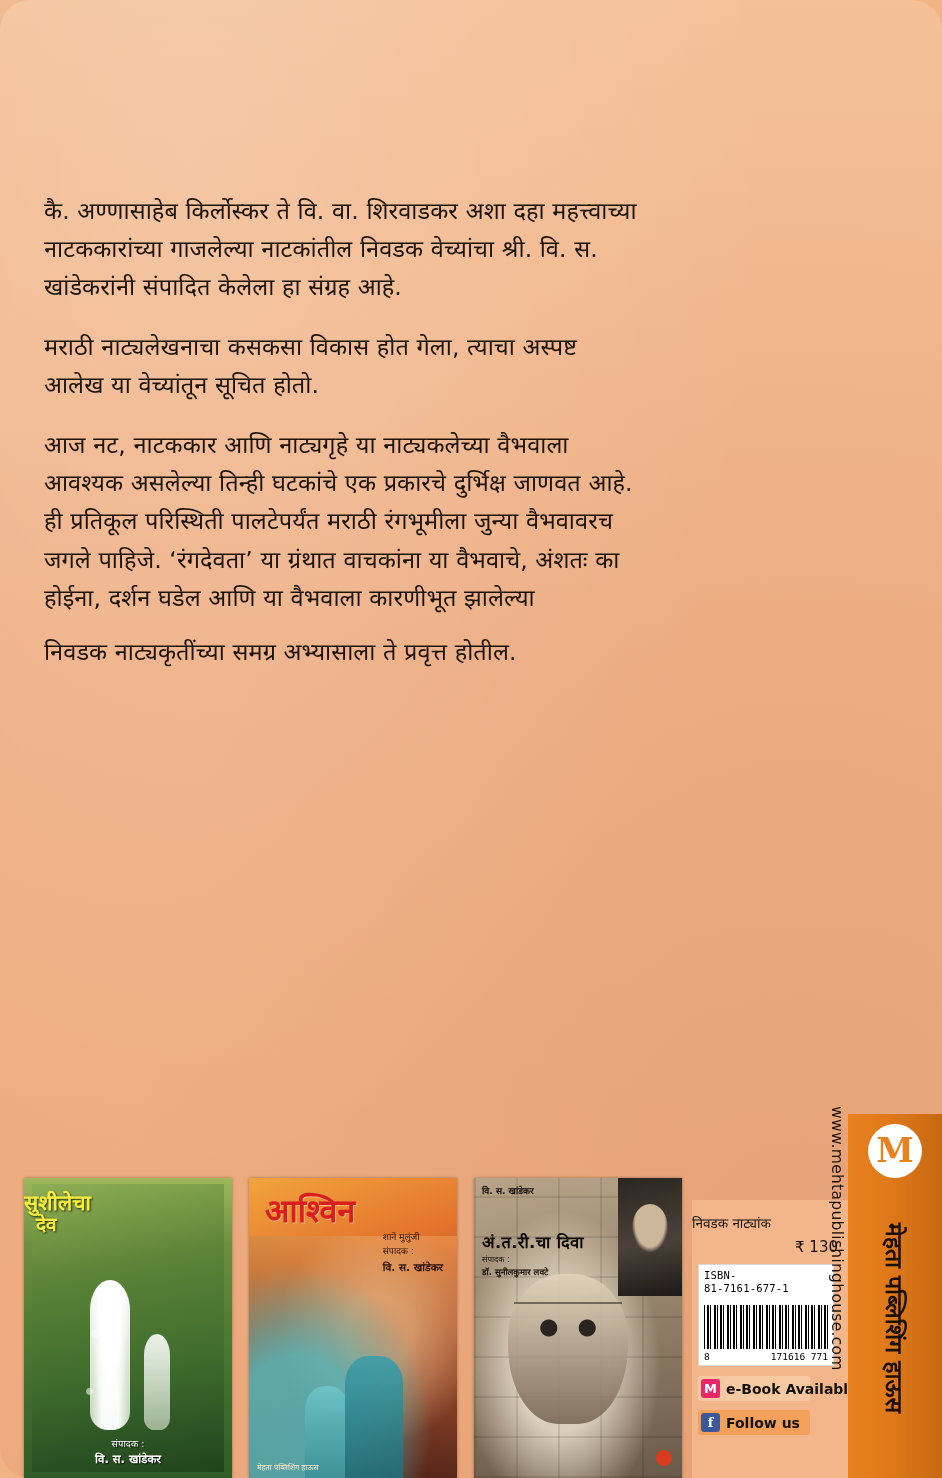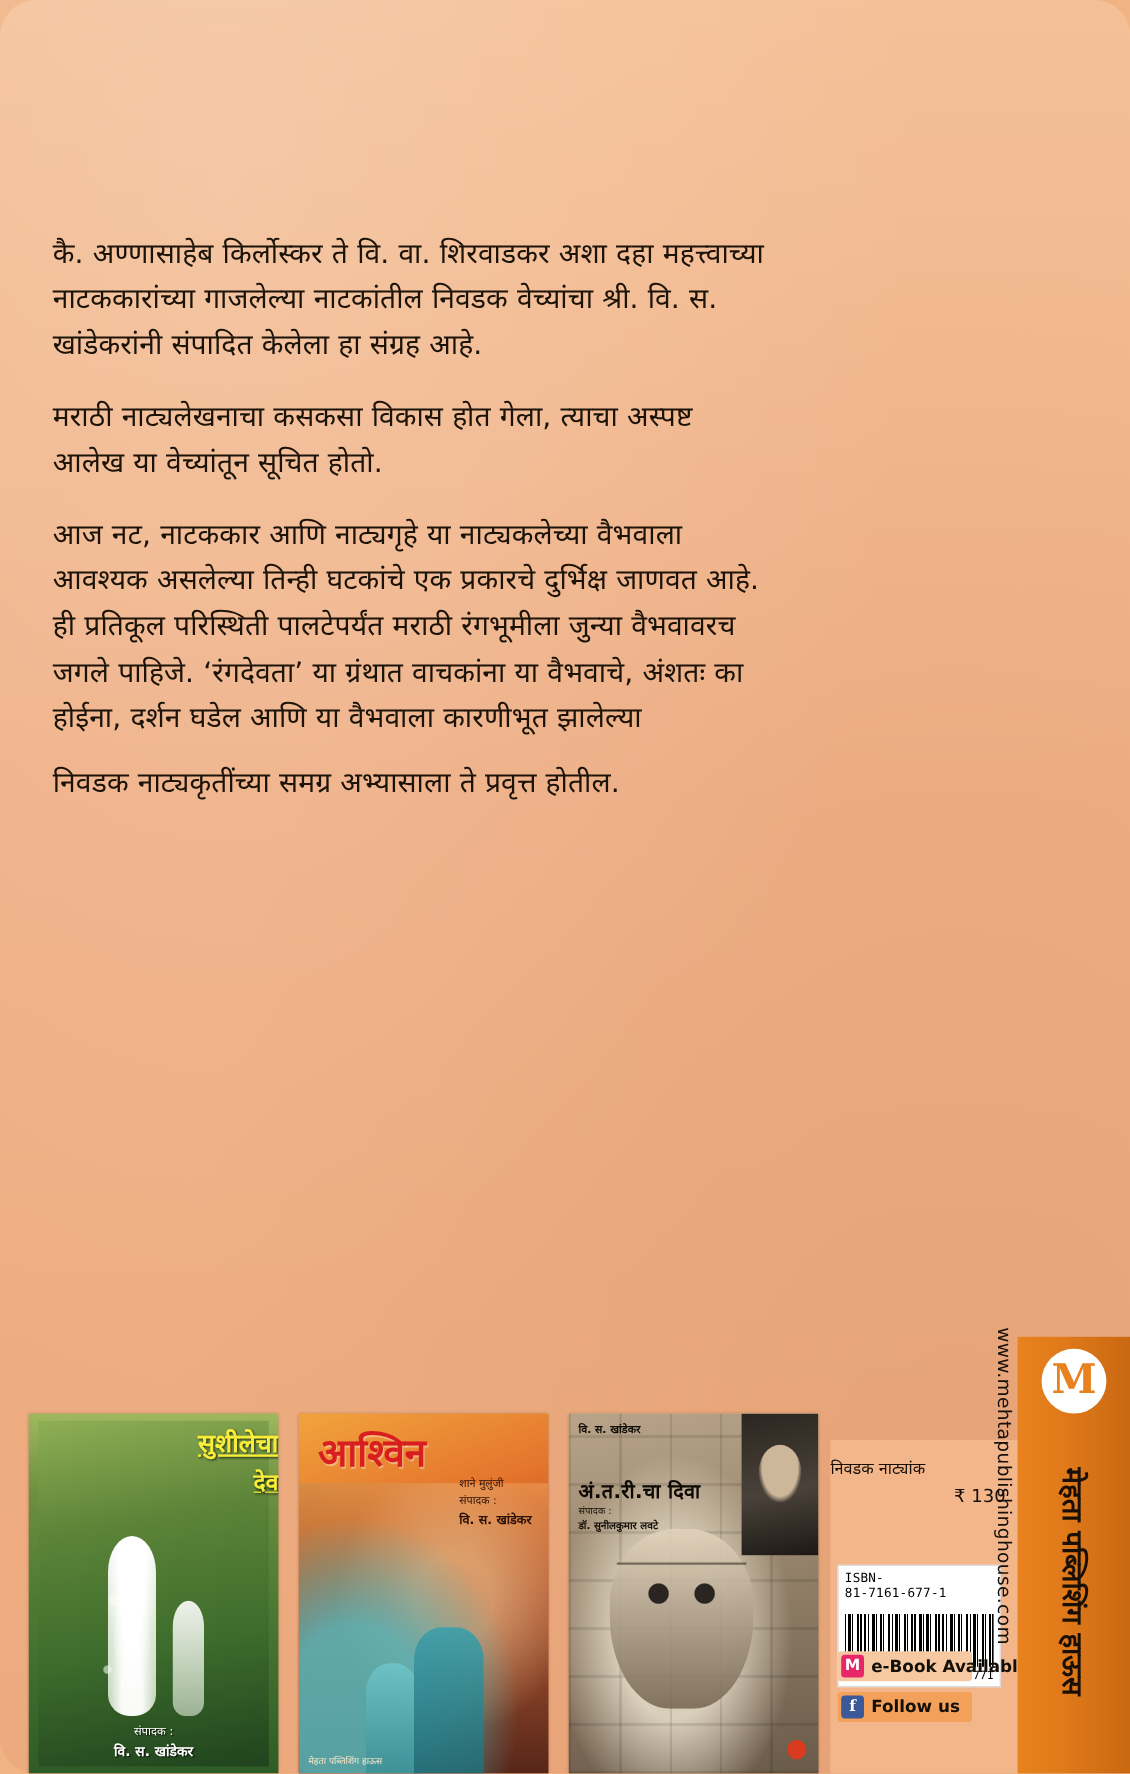--- a/index.html
+++ b/index.html
@@ -107,30 +107,29 @@
     height: 96px;
     background: linear-gradient(180deg, rgba(255,255,255,0.9), rgba(230,240,220,0.6));
     border-radius: 50% 50% 40% 40% / 22% 22% 12% 12%;
     filter: blur(0.6px);
   }
   .c1-title {
     position: absolute;
     left: 0;
     right: 0;
     top: 14px;
-    text-align: right;
+    text-align: left;
     color: #f8ee3a;
     font-size: 21px;
     font-weight: bold;
     line-height: 1.05;
     text-shadow: 1px 1px 2px rgba(0,0,0,0.7);
-    text-decoration: underline;
   }
   .c1-title span { display: block; }
-  .c1-title .l2 { font-size: 19px; margin-top: 13px; }
+  .c1-title .l2 { font-size: 19px; margin-top: 1px; padding-left: 12px; }
   .c1-foot {
     position: absolute;
     left: 0; right: 0;
     bottom: 10px;
     text-align: center;
     color: #ffffff;
     font-size: 9.5px;
     line-height: 1.5;
     text-shadow: 1px 1px 1px rgba(0,0,0,0.8);
   }
@@ -311,21 +310,20 @@
   .barcode-box {
     position: absolute;
     left: 6px;
     top: 64px;
     width: 136px;
     height: 102px;
     background: #ffffff;
     border: 1px solid #d9d9d9;
     padding: 4px 5px;
     box-sizing: border-box;
-    margin-top: 40px;
   }
   .isbn-text {
     font-family: "DejaVu Sans Mono", monospace;
     font-size: 10.5px;
     color: #000;
     line-height: 1.25;
     letter-spacing: 0.2px;
   }
   .bars {
     position: absolute;

